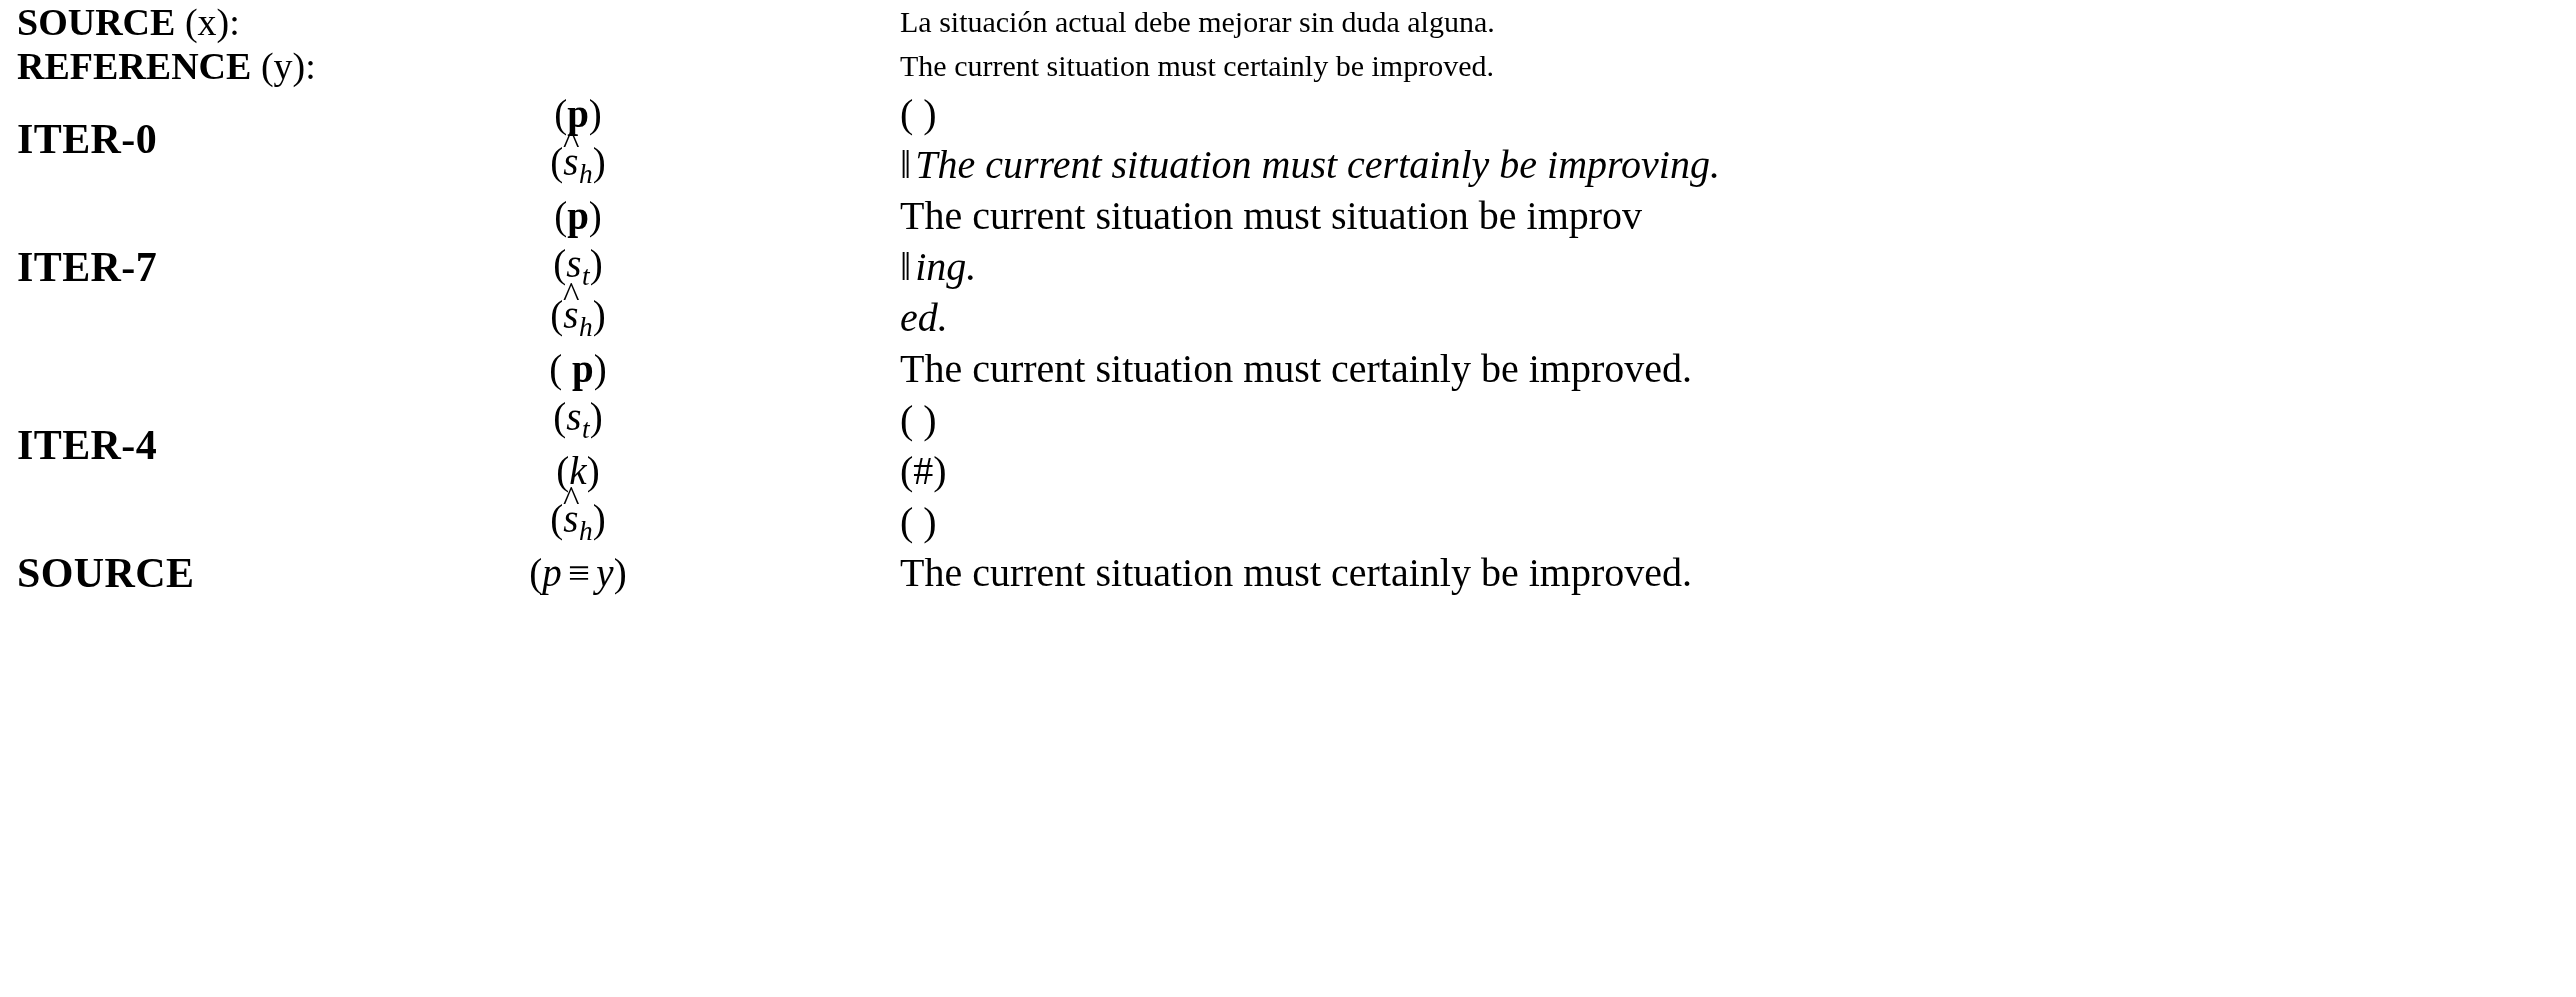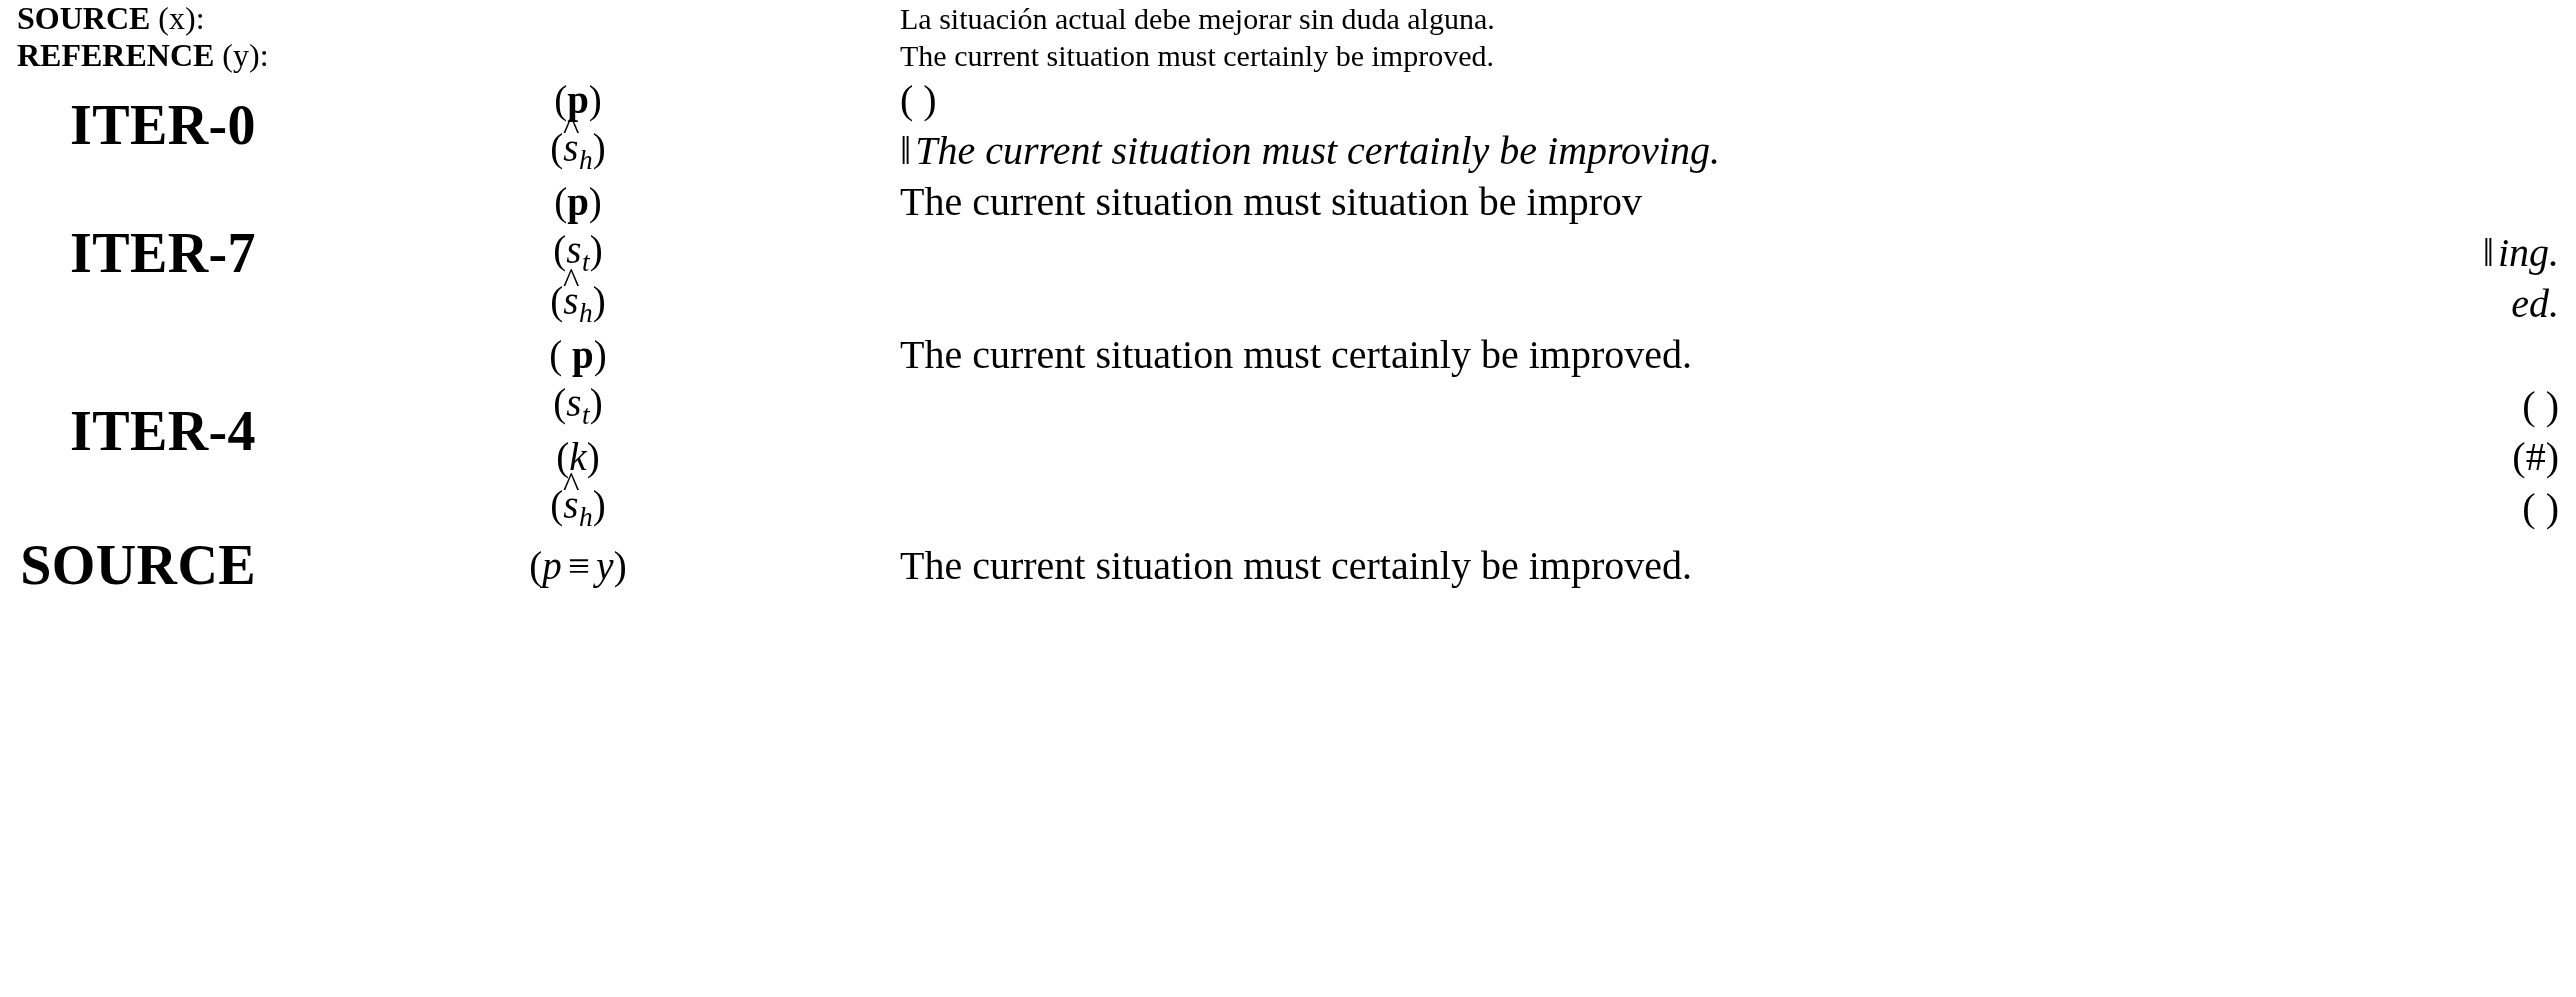--- a/index.html
+++ b/index.html
@@ -41,49 +41,49 @@
     border: 0;
   }
   .band-sep td { border-top: 3.1px solid #000; }
 
   td.sym, td.content {
     border-left: 3.1px solid #000;
   }
 
   
   td.label {
-    text-align: right;
+    text-align: left;
     font-weight: bold;
-    font-size: 56px;
+    font-size: 42px;
     letter-spacing: 0.4px;
     white-space: nowrap;
   }
 
   td.headlabel {
     text-align: left;
     padding-left: 40px;
-    font-size: 32px;
+    font-size: 38px;
     white-space: nowrap;
   }
   td.headlabel .strong { font-weight: bold; }
   td.headlabel .light  { font-weight: normal; }
 
   td.sym {
     text-align: center;
     font-size: 39px;
     white-space: nowrap;
   }
 
   td.content {
     font-size: 40px;
     white-space: nowrap;
     padding-left: 15.5px;
     padding-right: 14px;
   }
-  td.content.ralign { text-align: right; }
+  td.content.ralign { }
 
   td.headcontent {
     font-size: 30px;
     white-space: nowrap;
     padding-left: 0;
   }
 
   .rowline { height: 51px; }
 
   

